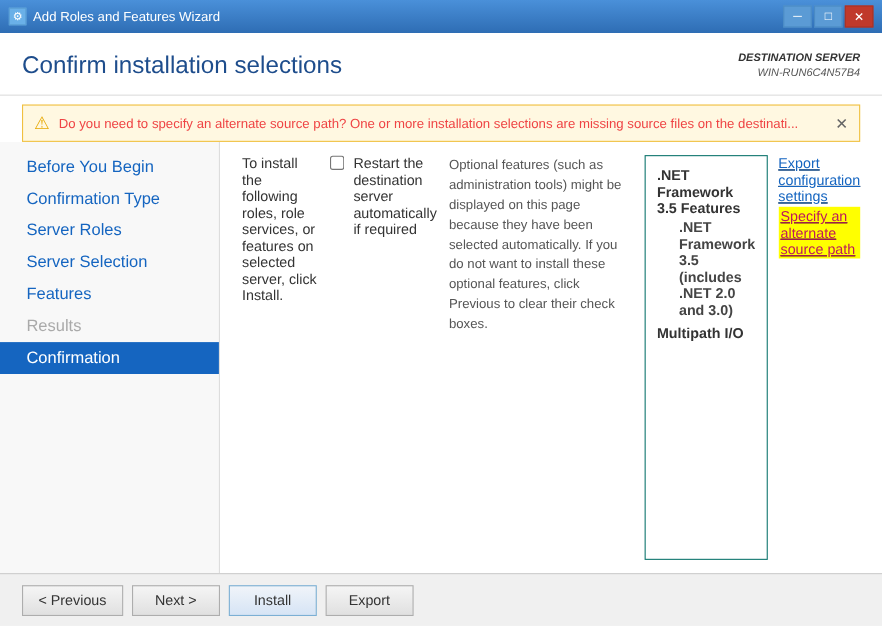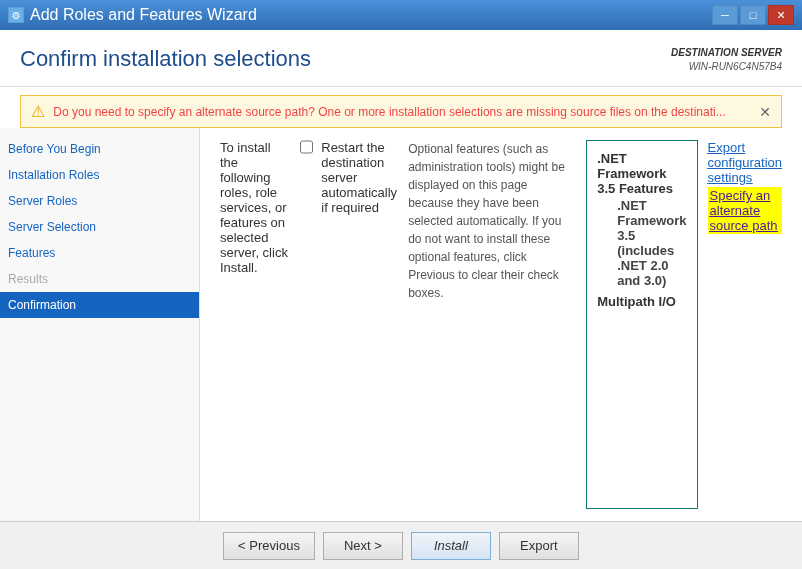--- a/index.html
+++ b/index.html
@@ -31,21 +31,21 @@
       width: 16px;
       height: 16px;
       background: #6ab0e8;
       border: 1px solid #5a9fd4;
       display: flex;
       align-items: center;
       justify-content: center;
       font-size: 10px;
     }
     .title-bar-title {
-      font-size: 16px;
+      font-size: 12px;
     }
     .title-bar-controls {
       display: flex;
       gap: 2px;
     }
     .title-bar-btn {
       width: 26px;
       height: 20px;
       background: #5b9bd5;
       border: 1px solid #4a8ac4;
@@ -133,22 +133,22 @@
 
     
     .sidebar {
       width: 200px;
       background: #f8f8f8;
       border-right: 1px solid #ddd;
       padding-top: 8px;
       flex-shrink: 0;
     }
     .sidebar-item {
-      padding: 6px 8px;
-      font-size: 12px;
+      padding: 6px 24px;
+      font-size: 15px;
       color: #1565c0;
       cursor: pointer;
     }
     .sidebar-item.active {
       background: #1565c0;
       color: white;
     }
     .sidebar-item.disabled {
       color: #aaa;
       cursor: default;
@@ -212,52 +212,51 @@
       text-decoration: underline;
     }
     .link-item {
       color: #1565c0;
       text-decoration: underline;
       cursor: pointer;
       font-size: 13px;
     }
     .link-highlight {
       background: yellow;
-      color: #4c1d95;
+      color: #be185d;
       text-decoration: underline;
       cursor: pointer;
       font-size: 13px;
       padding: 1px 2px;
     }
 
     
     .footer {
       height: 48px;
       background: #f0f0f0;
       border-top: 1px solid #ccc;
       display: flex;
       align-items: center;
-      justify-content: center;
+      justify-content: flex-start;
       padding: 0 20px;
       gap: 8px;
     }
     .footer-btn {
       min-width: 80px;
       height: 28px;
       padding: 0 14px;
       font-size: 13px;
       border: 1px solid #adadad;
       background: linear-gradient(to bottom, #f5f5f5, #e0e0e0);
       cursor: pointer;
       color: #333;
     }
     .footer-btn.primary {
       background: linear-gradient(to bottom, #f0f4f9, #d6e4f5);
       border-color: #7bafd4;
-      font-style: italic;
     }
   </style>
 </head>
 <body>
 
 <div class="title-bar">
   <div class="title-bar-left">
     <div class="title-bar-icon">
       <span>⚙</span>
     </div>
@@ -286,21 +285,21 @@
     <span class="warning-close">✕</span>
   </div>
 
   <div class="body-layout">
 
     <div class="sidebar">
       <div class="sidebar-item">
         <span>Before You Begin</span>
       </div>
       <div class="sidebar-item">
-        <span>Installation Roles</span>
+        <span>Confirmation Type</span>
       </div>
       <div class="sidebar-item">
         <span>Server Roles</span>
       </div>
       <div class="sidebar-item">
         <span>Server Selection</span>
       </div>
       <div class="sidebar-item">
         <span>Features</span>
       </div>

